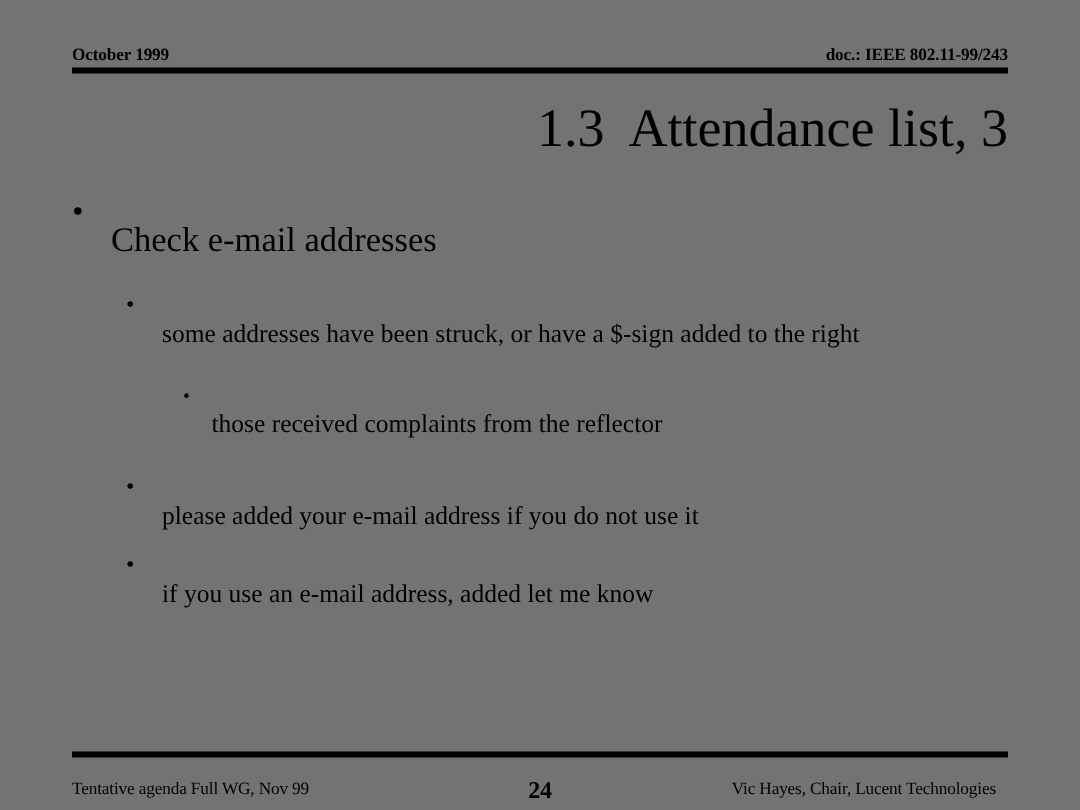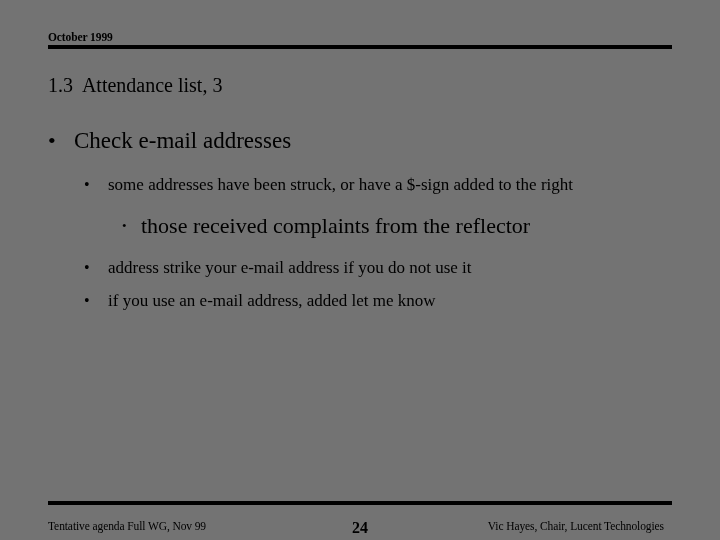--- a/index.html
+++ b/index.html
@@ -42,22 +42,22 @@
     font-size: 0;
     line-height: 0;
   }
 
   
   .title {
     position: absolute;
     left: 48px;
     top: 66px;
     width: 624px;
-    text-align: left;
-    font-size: 20px;
+    text-align: right;
+    font-size: 36px;
     line-height: 38px;
     white-space: pre;
   }
 
   
   .body {
     position: absolute;
     left: 48px;
     top: 126px;
     width: 624px;
@@ -65,20 +65,21 @@
   .bullet {
     display: flex;
     align-items: flex-start;
   }
   .bullet .mark {
     flex: 0 0 auto;
     text-align: left;
   }
   .bullet .txt {
     flex: 1 1 auto;
+    margin-top: 19px;
   }
 
   
   .lvl1 {
     margin-bottom: 10px;
   }
   .lvl1 .mark {
     width: 26px;
     font-size: 22px;
     line-height: 30px;
@@ -107,21 +108,21 @@
   .lvl3 {
     margin-left: 74px;
     margin-bottom: 4px;
   }
   .lvl3 .mark {
     width: 19px;
     font-size: 13px;
     line-height: 26px;
   }
   .lvl3 .txt {
-    font-size: 22px;
+    font-size: 17px;
     line-height: 26px;
   }
 
   .gap-before-2 { margin-top: 14px; }
   .gap-before-3 { margin-top: 14px; }
 
   
   .footer {
     position: absolute;
     left: 48px;
@@ -165,20 +166,21 @@
   }
 </style>
 </head>
 <body>
 
 <div class="slide">
 
   <div class="header">
     <div class="header-row">
       <span>October 1999</span>
+      <span>doc.: IEEE 802.11-99/243</span>
     </div>
     <div class="header-rule"></div>
   </div>
 
   <div class="title">1.3  Attendance list, 3</div>
 
   <div class="body">
 
     <div class="bullet lvl1">
       <span class="mark">•</span>
@@ -190,21 +192,21 @@
       <span class="txt">some addresses have been struck, or have a $-sign added to the right</span>
     </div>
 
     <div class="bullet lvl3 gap-before-3">
       <span class="mark">•</span>
       <span class="txt">those received complaints from the reflector</span>
     </div>
 
     <div class="bullet lvl2 gap-before-2">
       <span class="mark">•</span>
-      <span class="txt">address strike your e-mail address if you do not use it</span>
+      <span class="txt">please added your e-mail address if you do not use it</span>
     </div>
 
     <div class="bullet lvl2">
       <span class="mark">•</span>
       <span class="txt">if you use an e-mail address, added let me know</span>
     </div>
 
   </div>
 
   <div class="footer">

